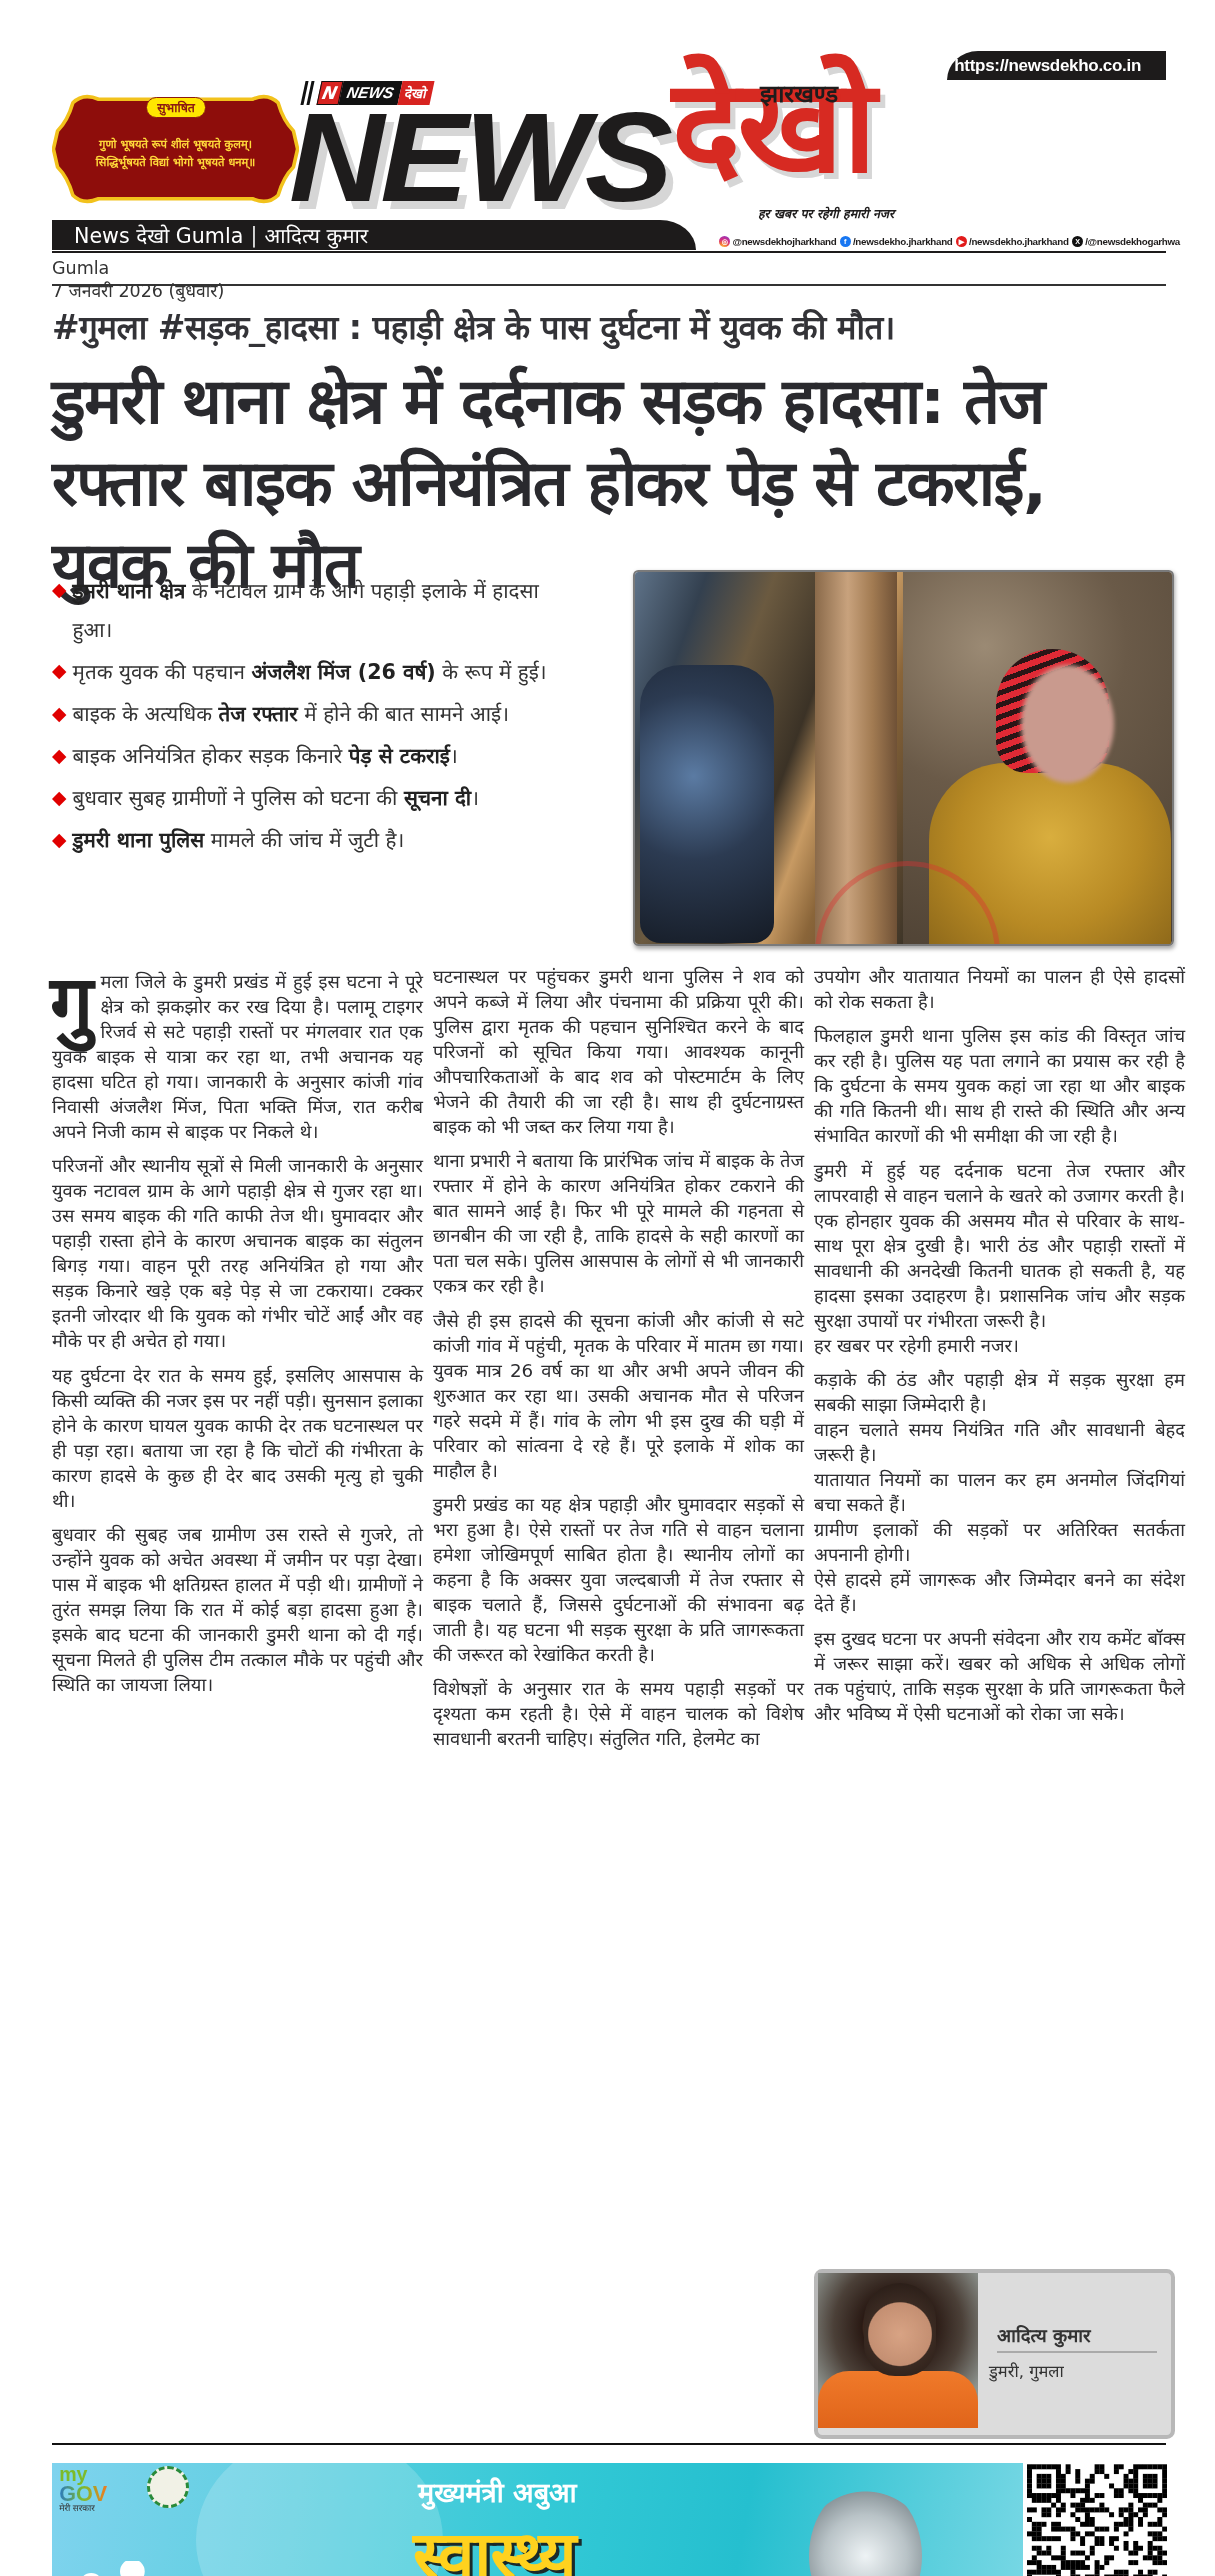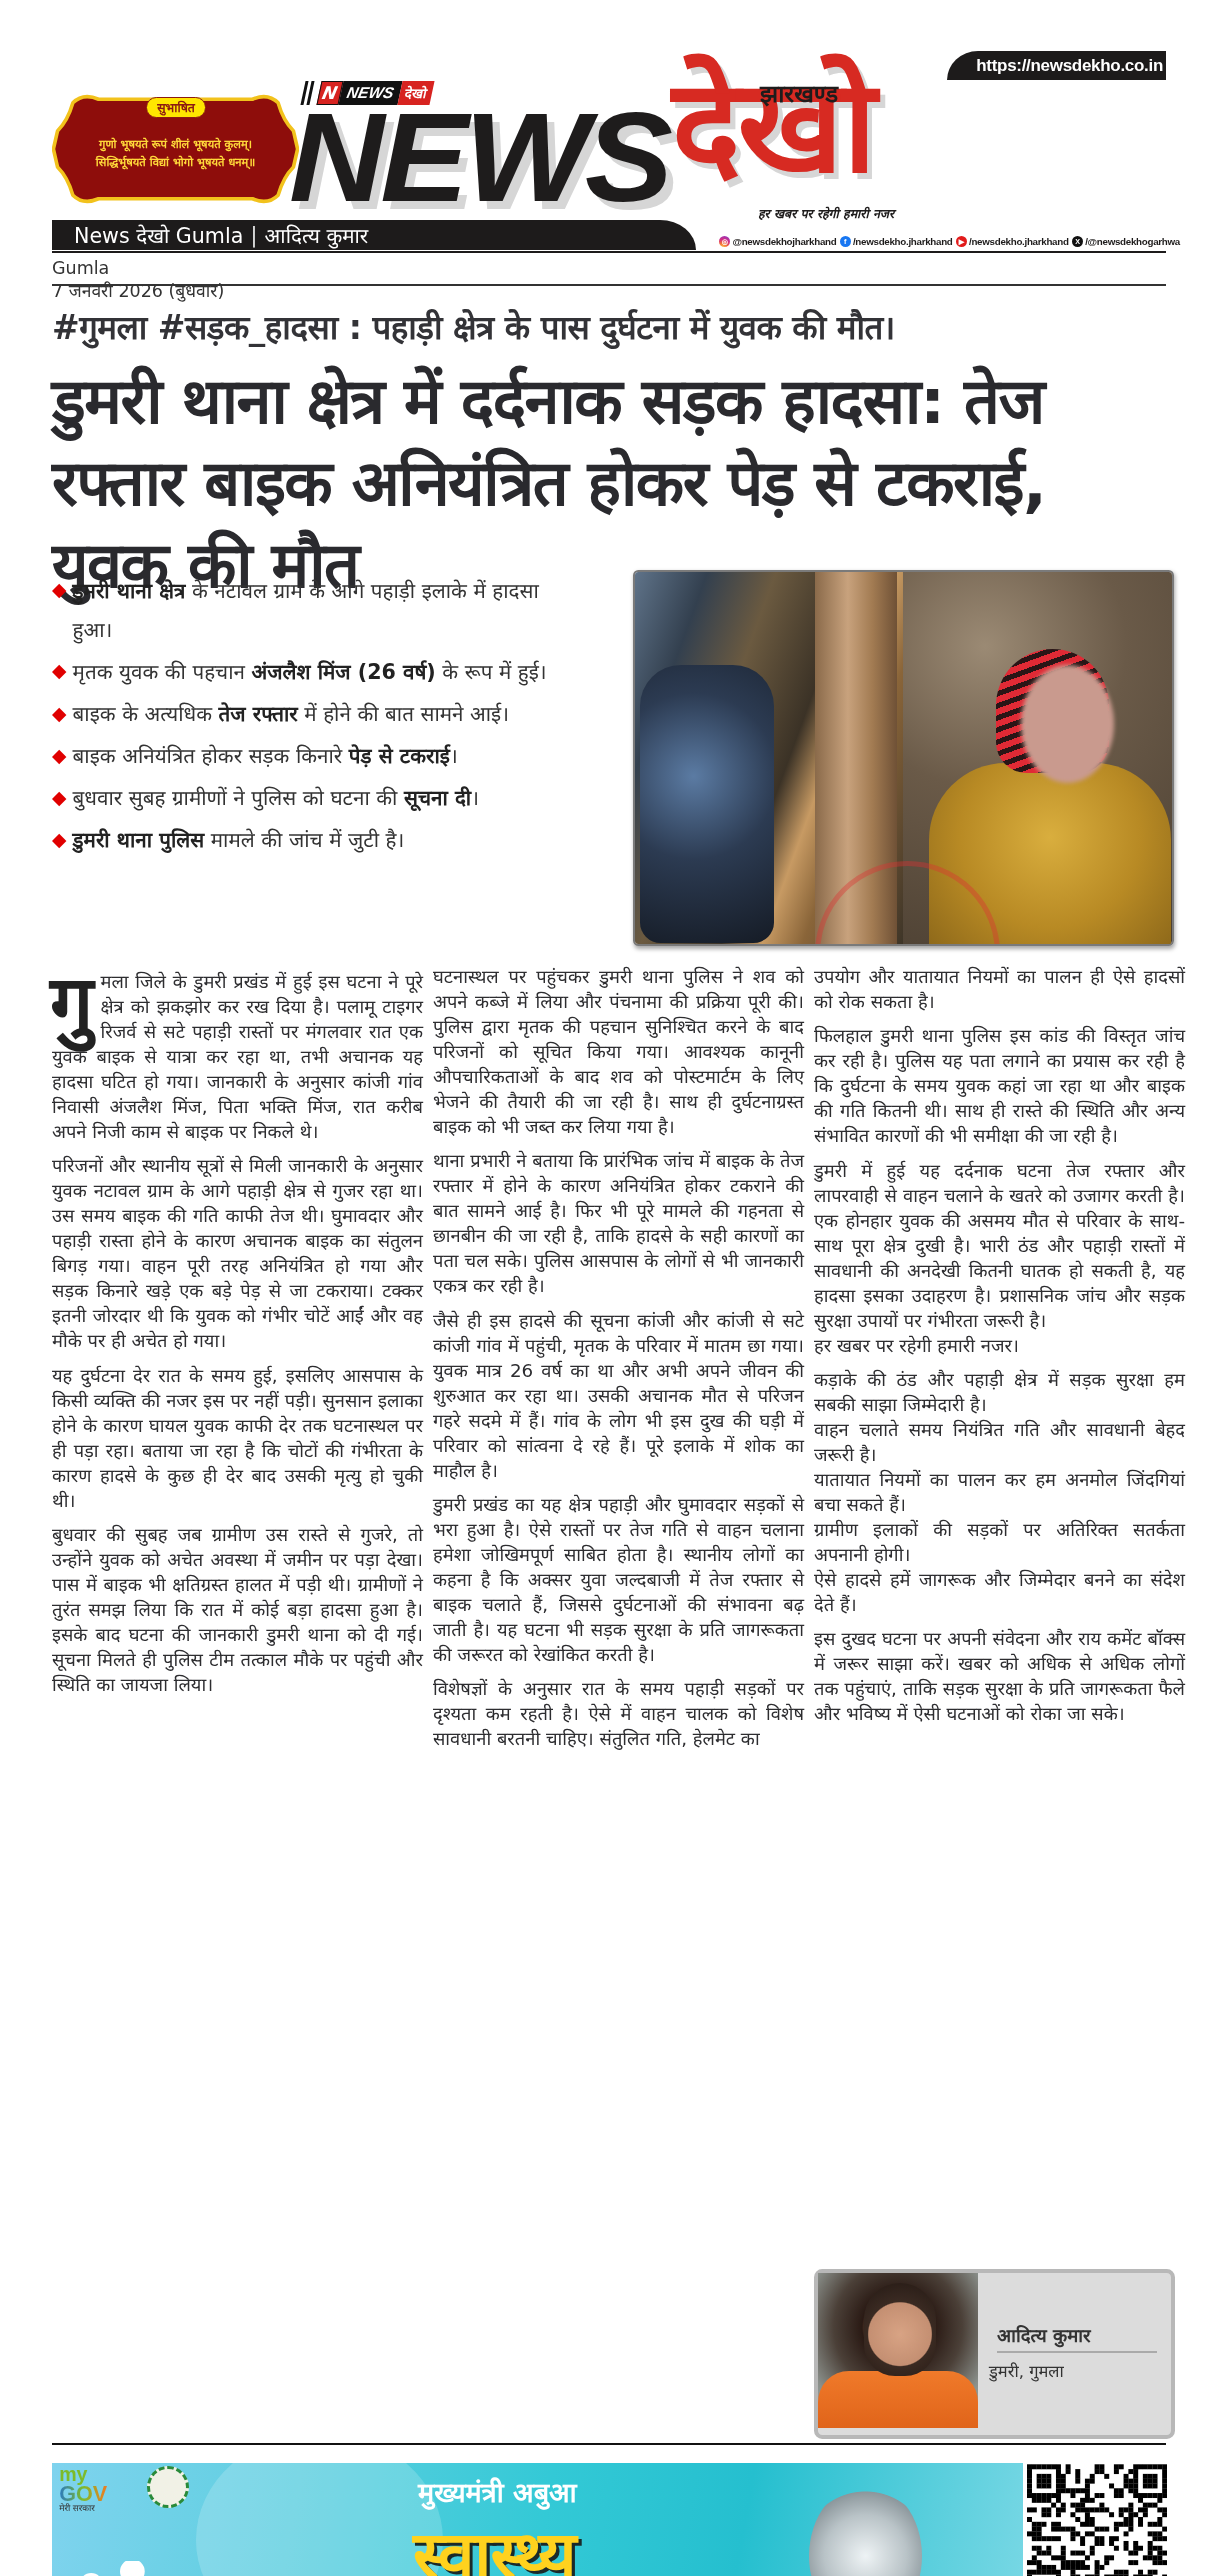--- a/index.html
+++ b/index.html
@@ -2,21 +2,21 @@
 <html style="font-size:8.2px"><head>
 <meta charset="utf-8">
 <style>
   * { box-sizing: border-box; margin: 0; padding: 0; }
   html, body { width: 1216px; height: 2694px; background: #ffffff; overflow: hidden; }
   body { position: relative; font-family: "DejaVu Sans", "Liberation Sans", sans-serif; color: #2a2a2e; }
 
   
   .url-badge { position: absolute; left: 947px; top: 51px; width: 219px; height: 29px; background: #1d1b1b;
     border-top-left-radius: 31px 29px; color: #fff; font-family: "Liberation Sans", sans-serif; font-weight: bold;
-    font-size: 17px; display: flex; align-items: center; justify-content: flex-end; padding-right: 3px; letter-spacing: -0.3px; }
+    font-size: 17px; display: flex; align-items: center; justify-content: flex-end; padding-right: 25px; letter-spacing: -0.3px; }
 
   .subhashit { position: absolute; left: 52px; top: 90px; width: 247px; height: 118px; }
   .subhashit svg { position: absolute; left: 0; top: 0; }
   .subhashit .sb-title { position: absolute; left: 94px; top: 7.2px; width: 60px; height: 20.6px; background: #ffe600; border: 1.5px solid #8b1a12;
     border-radius: 10.3px; color: #8b1a12; font-size: 12.4px; font-weight: bold; display: flex; align-items: center; justify-content: center; text-align: center; }
   .subhashit .sb-line { position: absolute; left: 0; width: 247px; text-align: center; color: #ffd93a; font-weight: bold; font-size: 11.3px; }
   .subhashit .sb-line1 { top: 46px; }
   .subhashit .sb-line2 { top: 64px; }
 
   .mini-logo { position: absolute; left: 303px; top: 81px; height: 24px; display: flex; align-items: stretch; }

